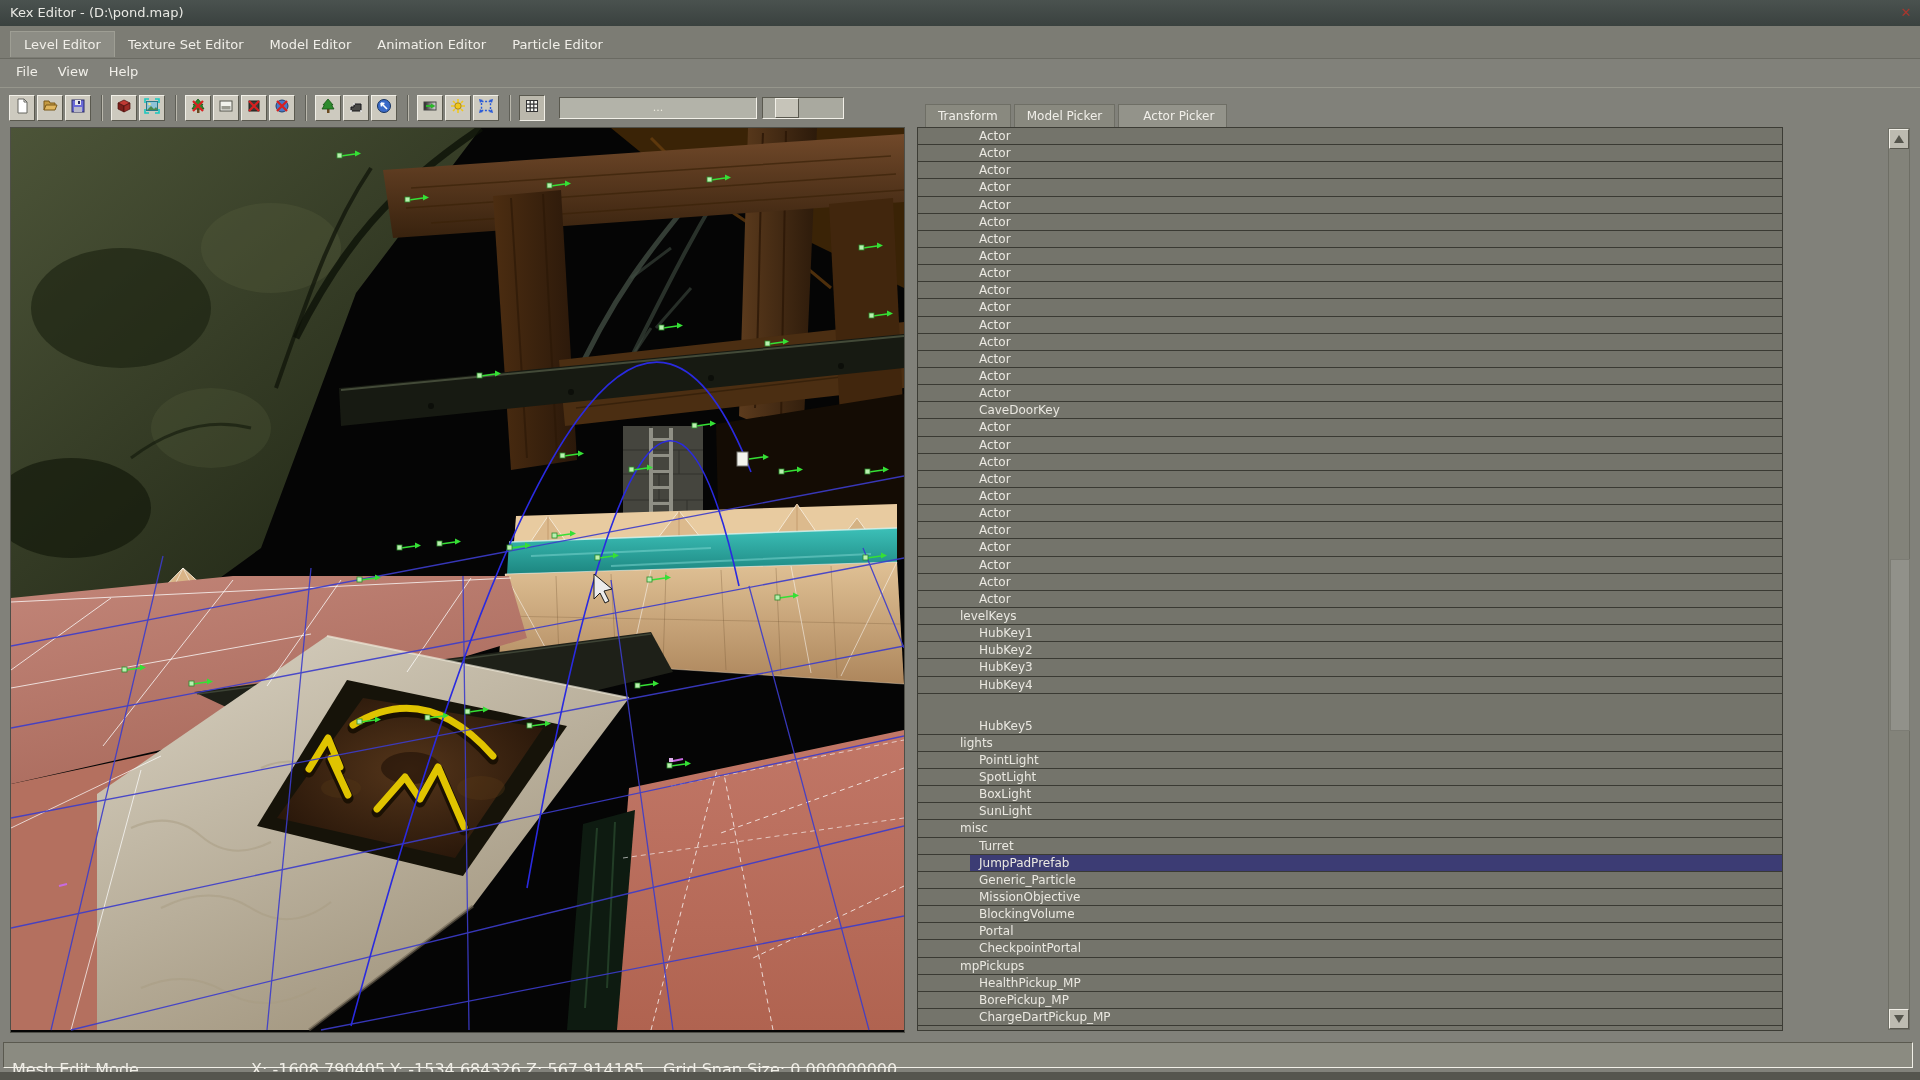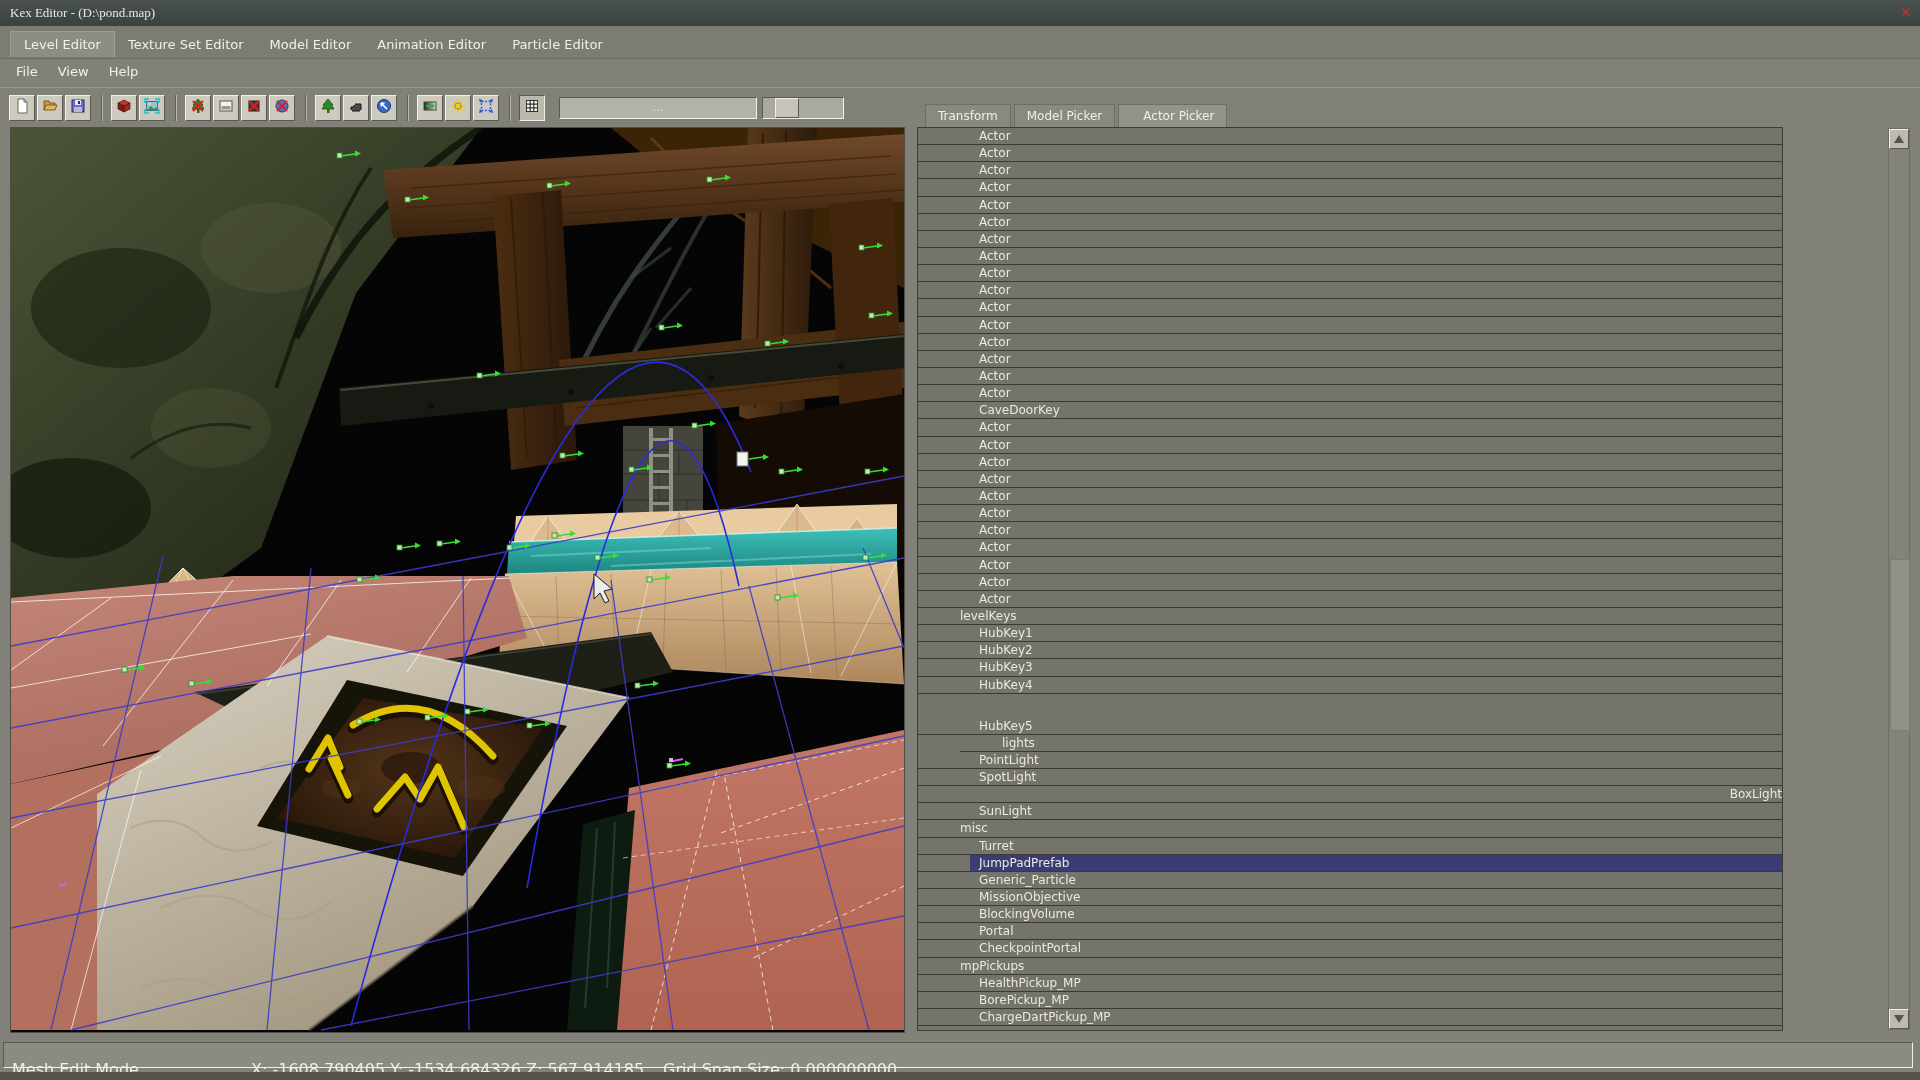--- a/index.html
+++ b/index.html
@@ -5,21 +5,21 @@
   html,body{margin:0;padding:0;}
   body{
     width:1920px;height:1080px;position:relative;overflow:hidden;
     background:#81817a;
     font-family:"DejaVu Sans","Liberation Sans",sans-serif;
     -webkit-font-smoothing:antialiased;
   }
   
   .titlebar{position:absolute;left:0;top:0;right:0;height:34px;
     background:linear-gradient(#4a524f,#353c3a);color:#e9e9e4;
-    font-size:13px;line-height:26px;padding-left:10px;box-sizing:border-box;font-family:Liberation Serif, serif;}
+    font-size:13px;line-height:26px;padding-left:10px;box-sizing:border-box;}
   .closebtn{position:absolute;right:5px;top:4px;width:18px;height:18px;
     color:#a8372e;font-size:13px;line-height:18px;text-align:center;font-weight:bold;}
   
   .tabrow{position:absolute;left:0;top:26px;right:0;height:33px;background:#7c7c74;
     border-bottom:1px solid #6a6a62;padding-left:10px;box-sizing:border-box;}
   .etab{display:inline-block;margin-top:5px;padding:5px 13px;font-size:13px;color:#f1efe9;}
   .etab.active{background:#8d8d85;border:1px solid #9e9e94;border-bottom:none;}
   
   .menurow{position:absolute;left:0;top:60px;right:0;height:26px;background:#81817a;padding-left:6px;}
   .mitem{display:inline-block;padding:4px 10px;font-size:13px;color:#f1efe9;}
@@ -588,24 +588,24 @@
     <div class="row" style="padding-left: 61px;">Actor</div>
     <div class="row" style="padding-left: 61px;">Actor</div>
     <div class="row" style="padding-left: 61px;">Actor</div>
     <div class="row" style="padding-left: 61px;">Actor</div>
     <div class="row" style="padding-left: 42px;">levelKeys</div>
     <div class="row" style="padding-left: 61px;">HubKey1</div>
     <div class="row" style="padding-left: 61px;">HubKey2</div>
     <div class="row" style="padding-left: 61px;">HubKey3</div>
     <div class="row" style="padding-left: 61px;">HubKey4</div>
     <div class="row" style="padding-left: 61px; margin-top: 24px;">HubKey5</div>
-    <div class="row" style="padding-left: 42px; margin-left: 42px;">lights</div>
+    <div class="row" style="padding-left: 42px;">lights</div>
     <div class="row" style="padding-left: 61px;">PointLight</div>
     <div class="row" style="padding-left: 61px;">SpotLight</div>
-    <div class="row" style="padding-left: 61px; text-align: right;">BoxLight</div>
+    <div class="row" style="padding-left: 61px;">BoxLight</div>
     <div class="row" style="padding-left: 61px;">SunLight</div>
     <div class="row" style="padding-left: 42px;">misc</div>
     <div class="row" style="padding-left: 61px;">Turret</div>
     <div class="row" style="padding-left: 61px; background: linear-gradient(to right, rgb(116, 116, 107) 52px, rgb(60, 60, 116) 52px);">JumpPadPrefab</div>
     <div class="row" style="padding-left: 61px;">Generic_Particle</div>
     <div class="row" style="padding-left: 61px;">MissionObjective</div>
     <div class="row" style="padding-left: 61px;">BlockingVolume</div>
     <div class="row" style="padding-left: 61px;">Portal</div>
     <div class="row" style="padding-left: 61px;">CheckpointPortal</div>
     <div class="row" style="padding-left: 42px;">mpPickups</div>

